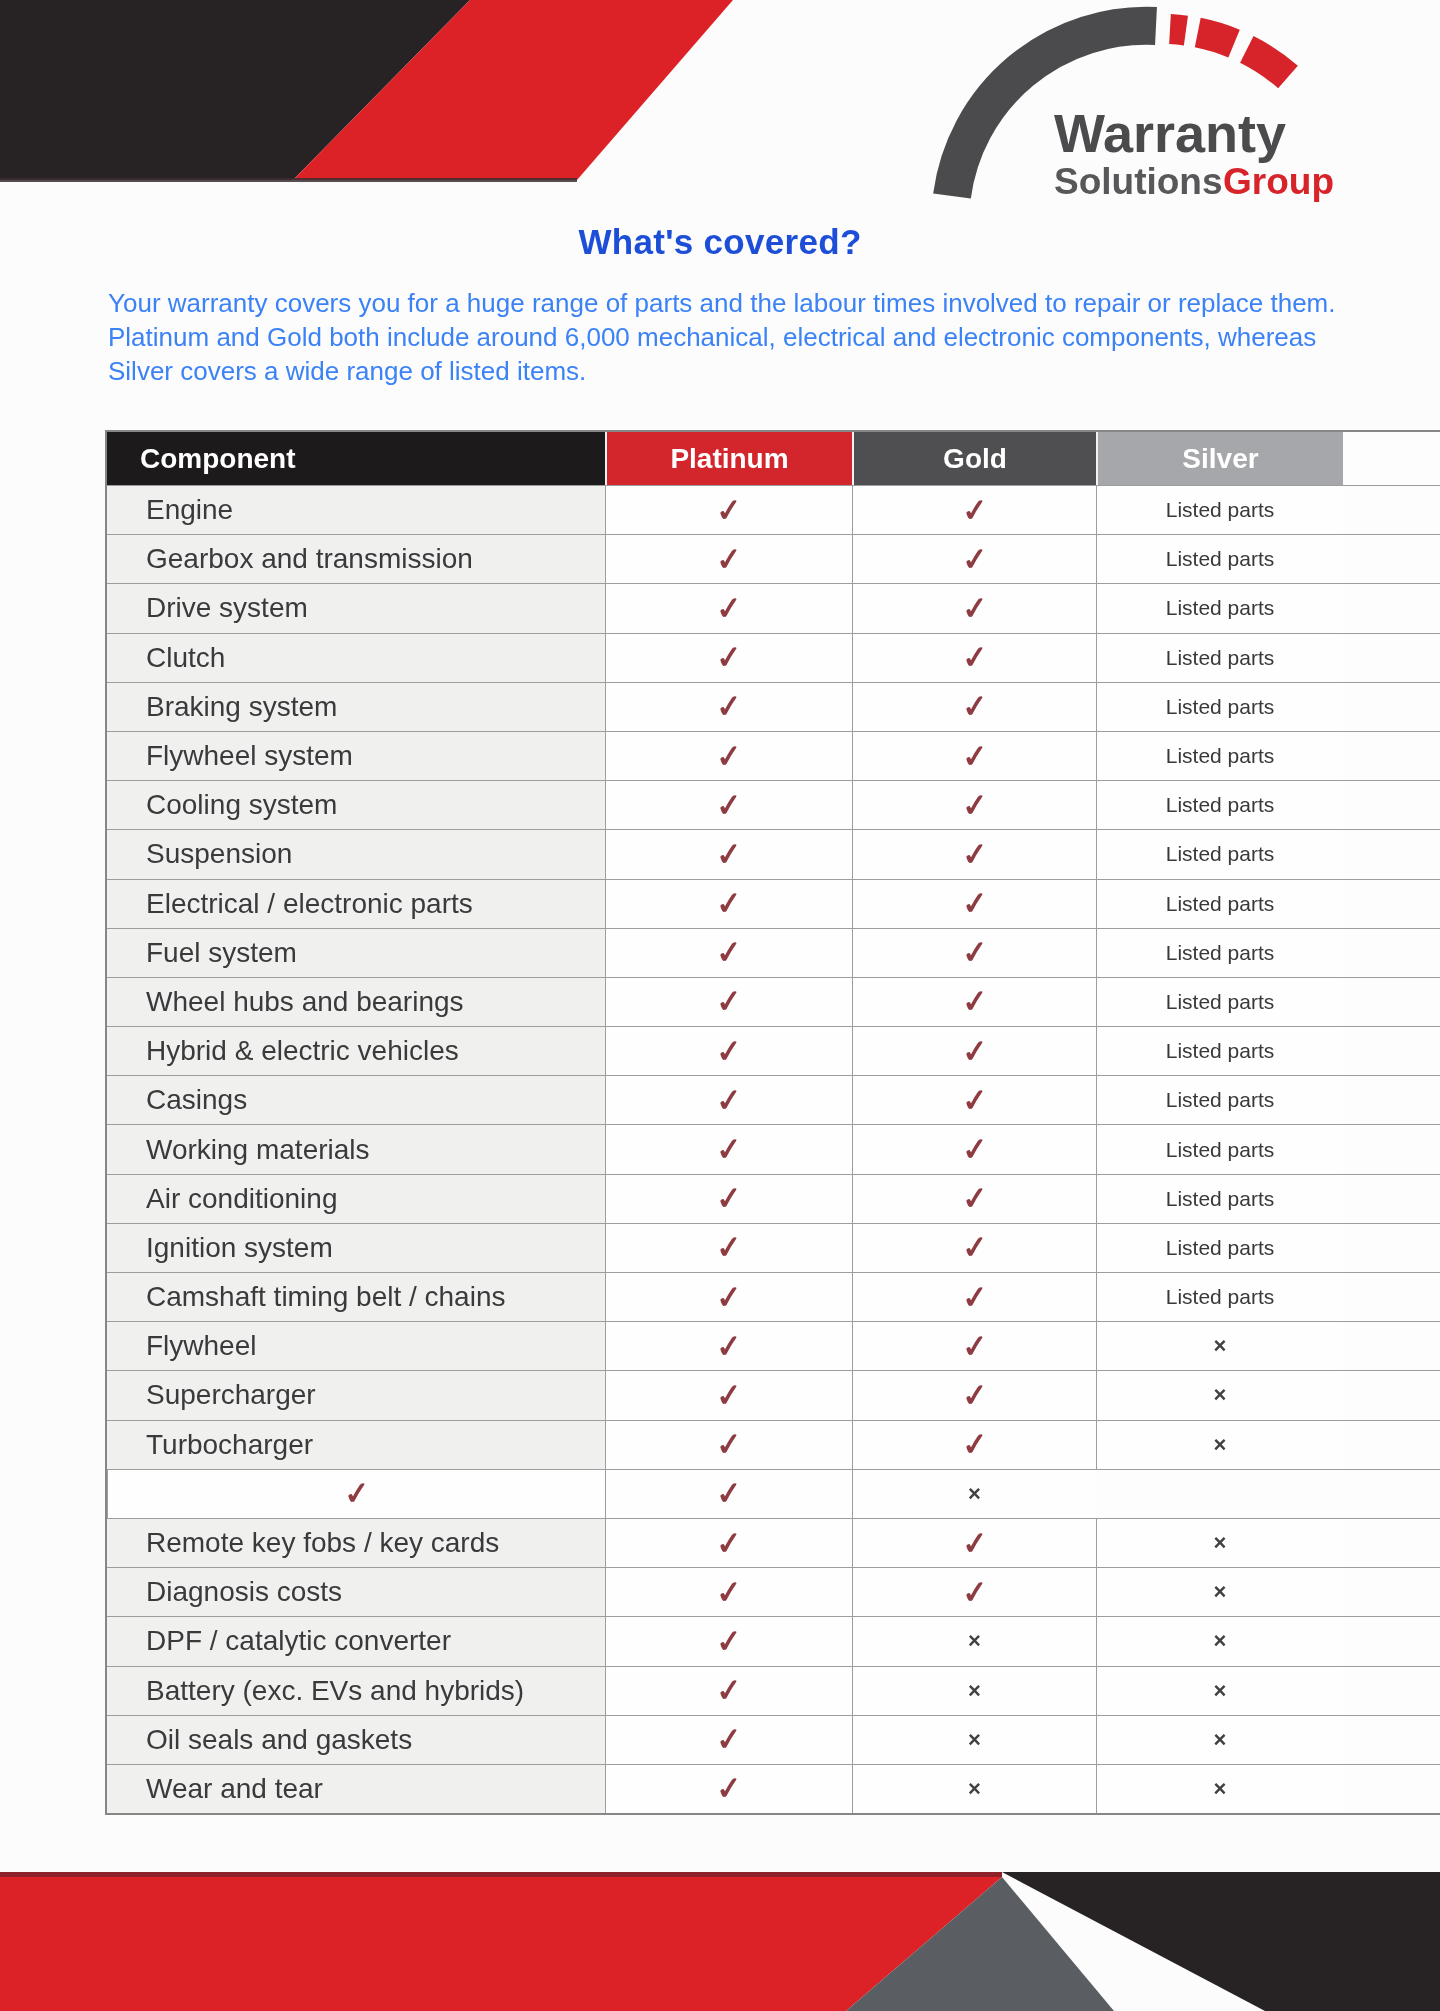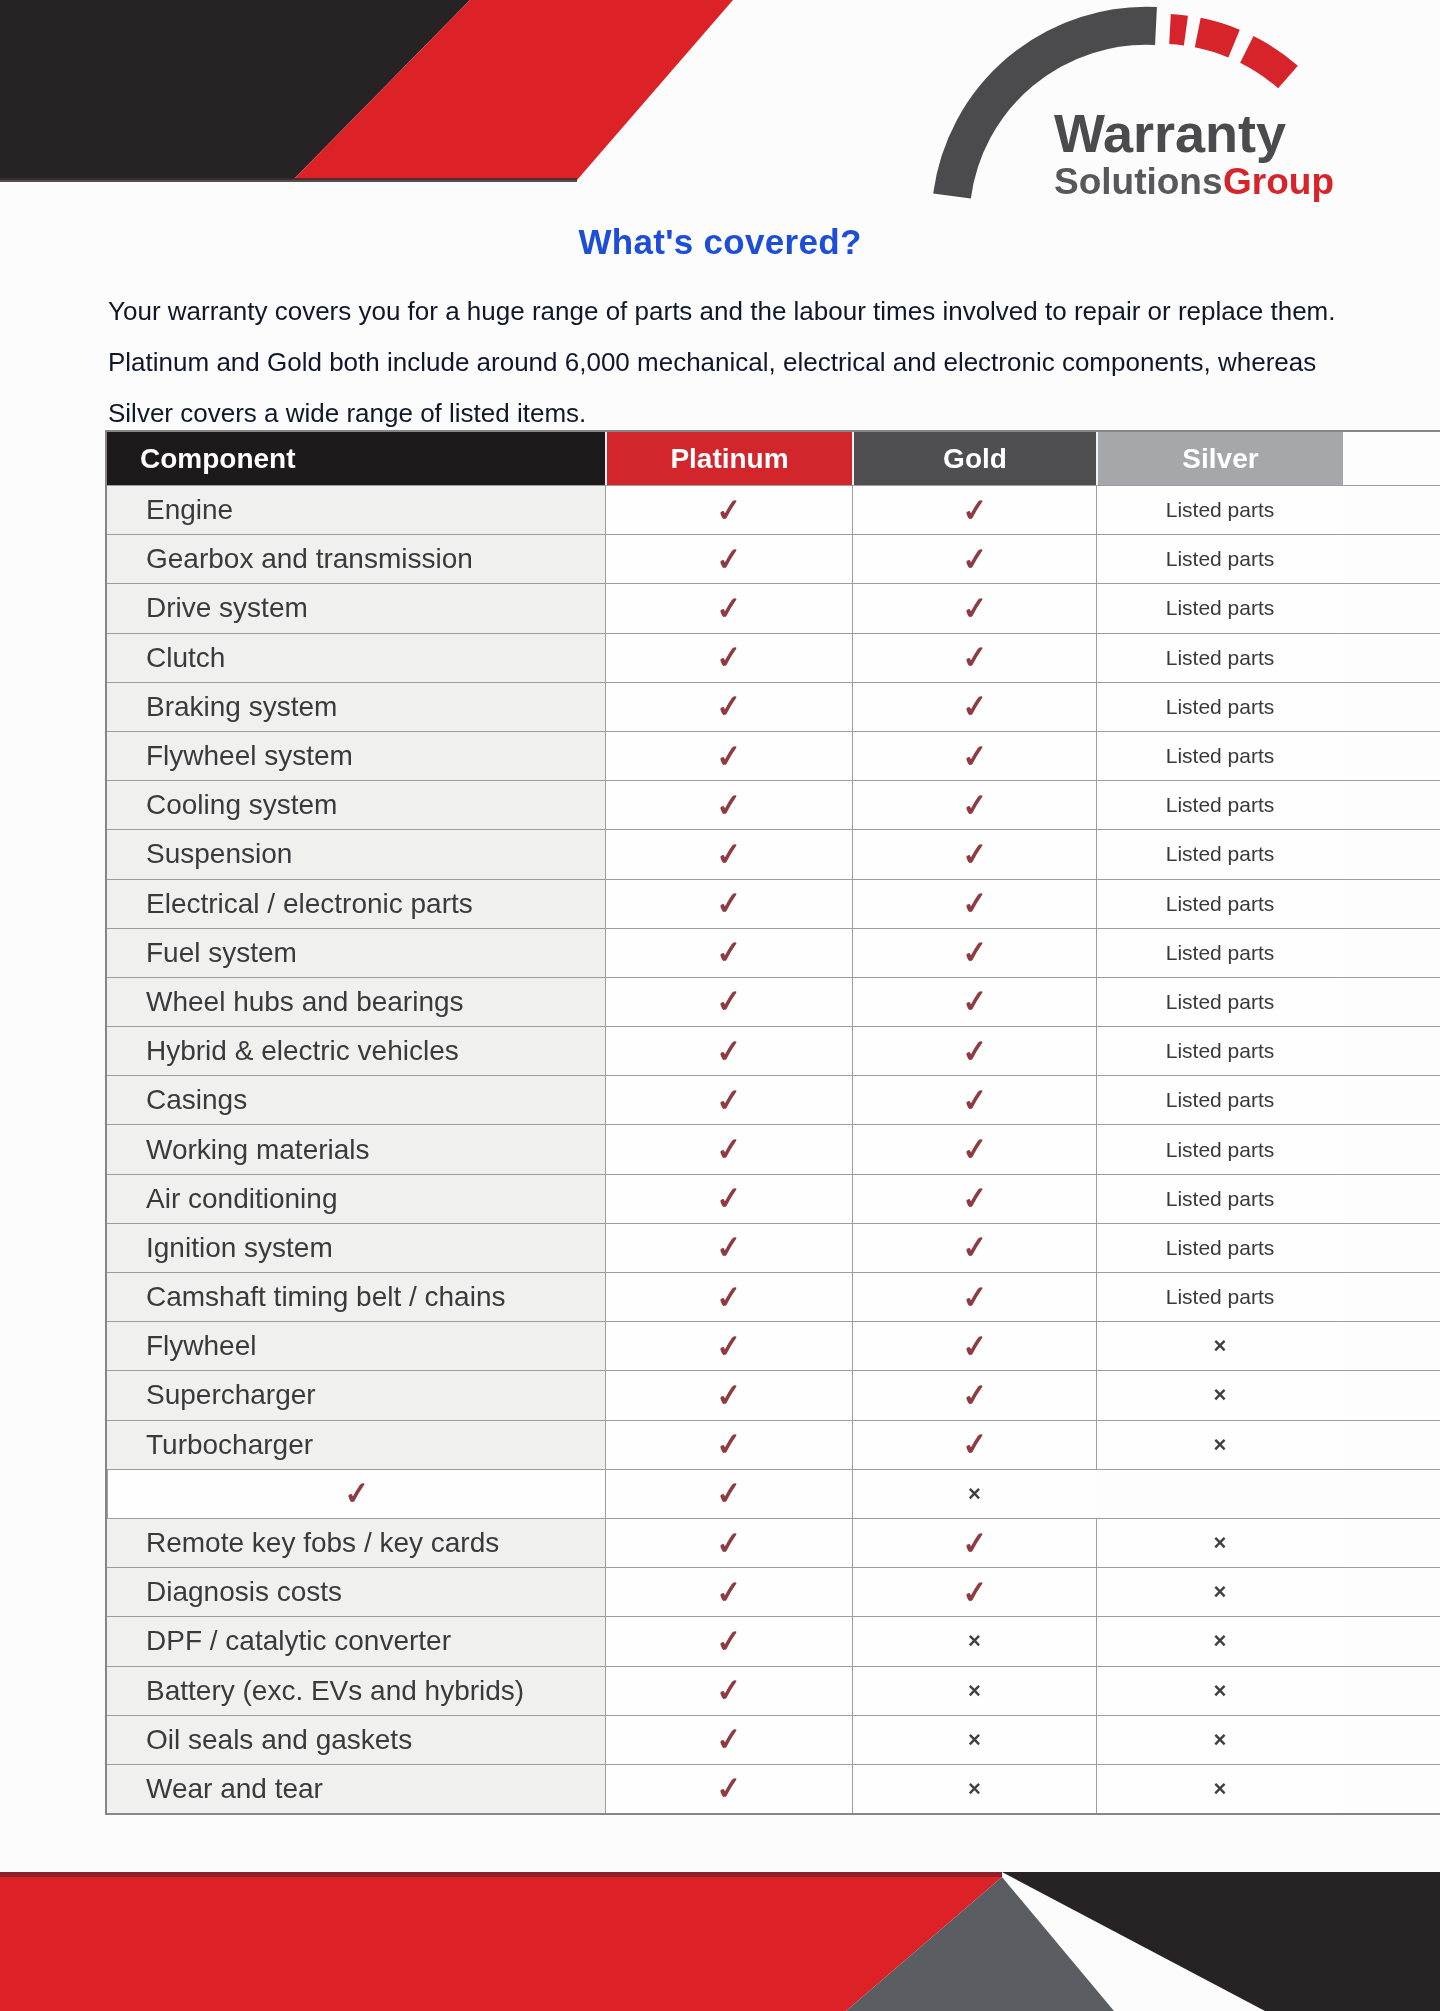--- a/index.html
+++ b/index.html
@@ -13,21 +13,21 @@
   .deco-top{position:absolute;top:0;left:0;}
   .logo{position:absolute;top:0;left:918px;}
   
   .title{
     position:absolute;top:222px;left:0;width:100%;
     text-align:center;font-size:35px;font-weight:bold;color:#1d4ed8;
     letter-spacing:.3px;
   }
   .intro{
     position:absolute;top:286px;left:108px;width:1230px;
-    font-size:26px;line-height:51px;color:#0f172a;
+    font-size:26px;line-height:34px;color:#3b82f6;
   }
   
   .ctable{
     position:absolute;left:105px;top:430px;width:1424px;
     border:2px solid #868686;background:#fdfdfd;box-sizing:border-box;
   }
   .t-row,.t-header{
     display:grid;grid-template-columns:498px 247px 244px 247px;
     box-sizing:border-box;
   }

